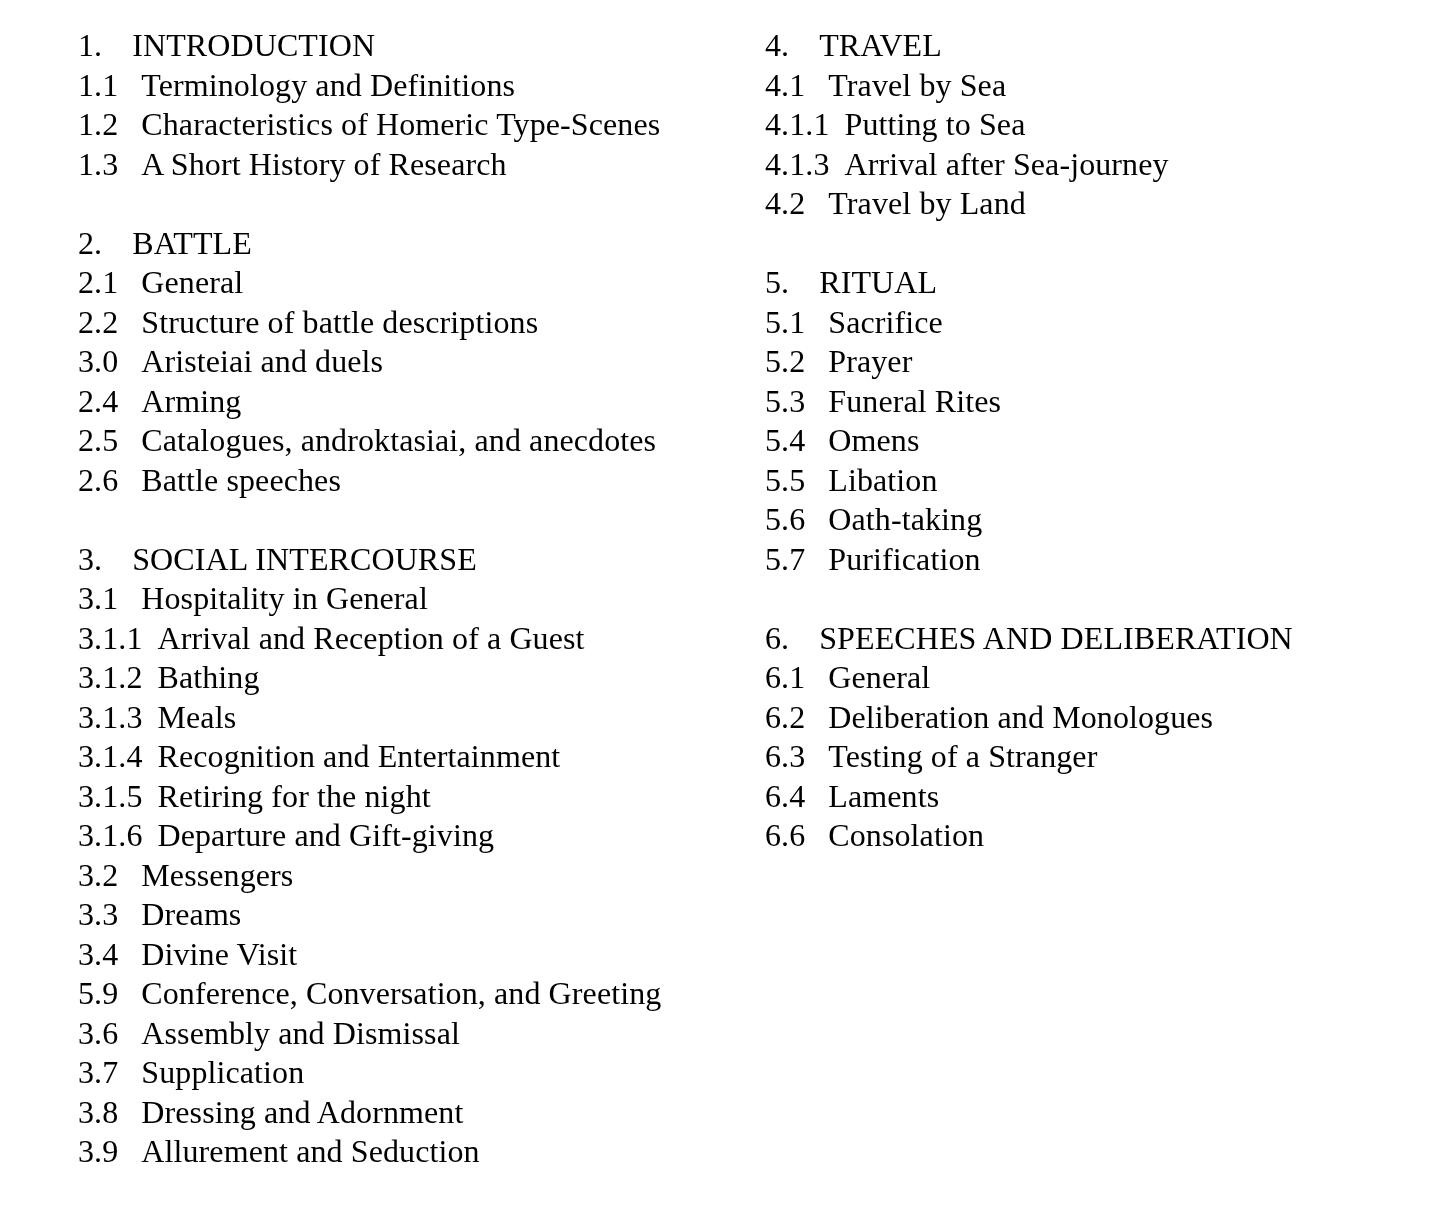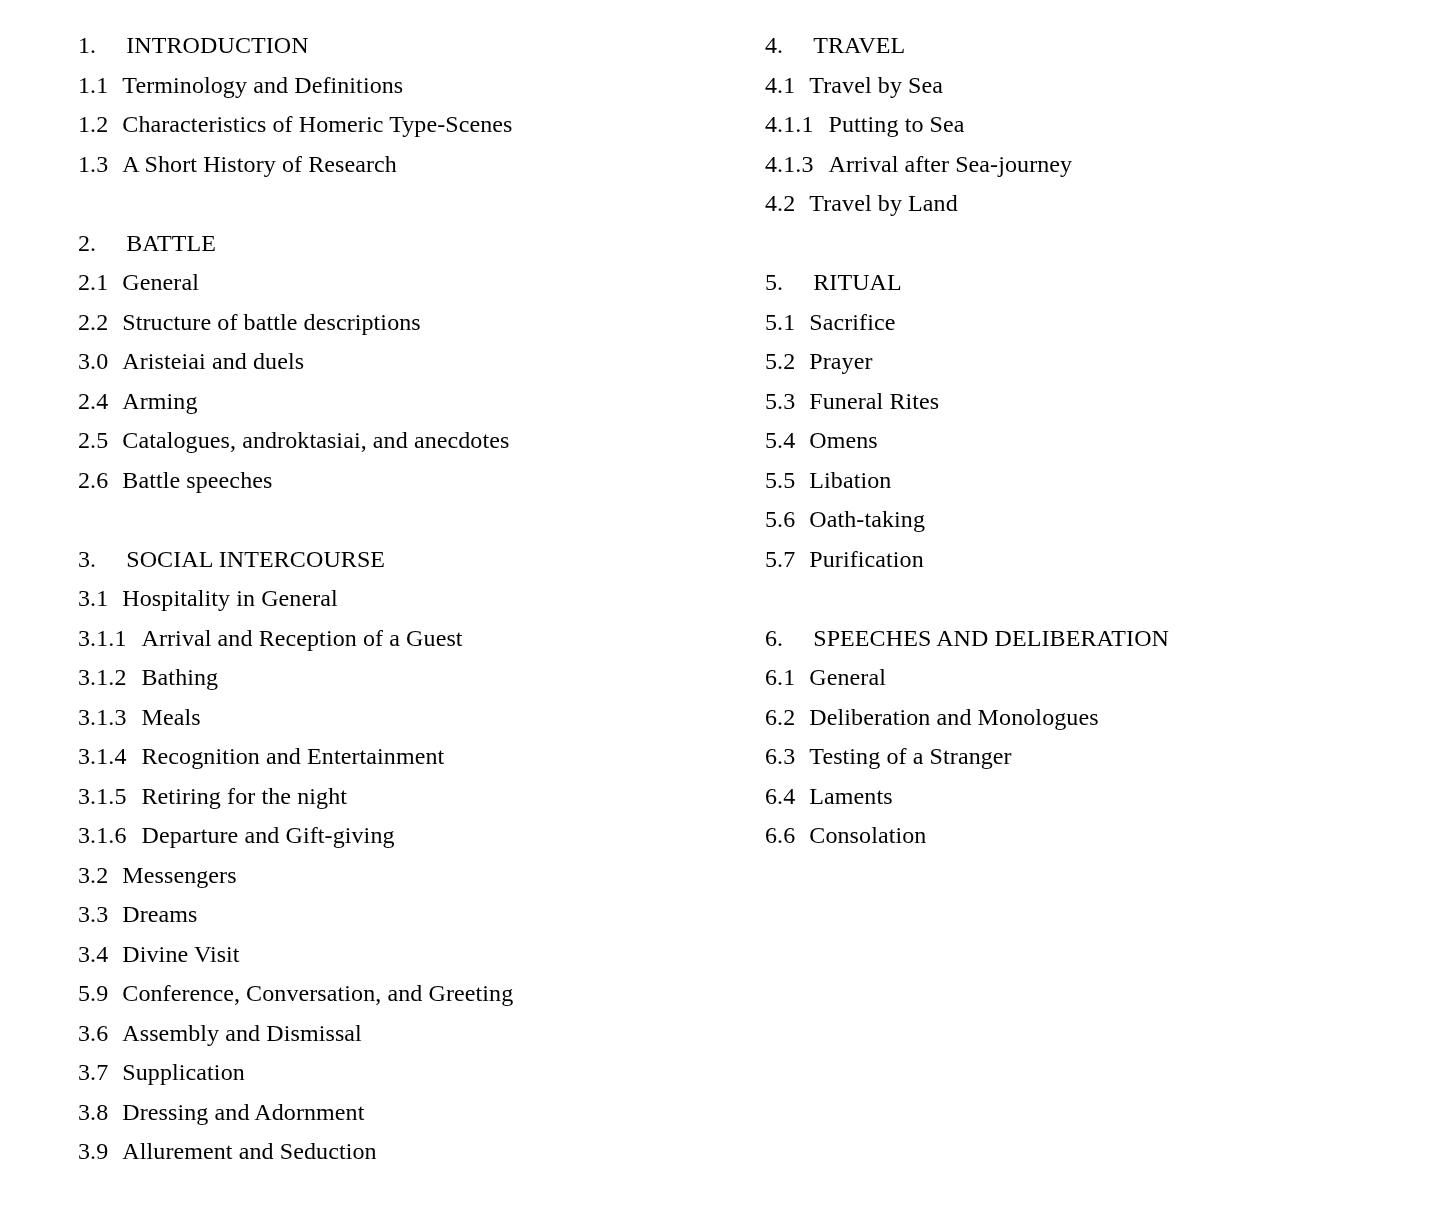--- a/index.html
+++ b/index.html
@@ -19,26 +19,26 @@
     width: 1456px;
     height: 1212px;
   }
   .col {
     position: absolute;
     top: 26px;
   }
   .col-left  { left: 78px;  width: 670px; }
   .col-right { left: 765px; width: 650px; }
   .row {
-    font-size: 24px;
+    font-size: 32px;
     line-height: 39.5px;
     white-space: nowrap;
     letter-spacing: 0.1px;
   }
-  .row .title   { margin-left: 14px; }
+  .row .title   { margin-left: 23px; }
   .row.level-h .title      { margin-left: 30px; }
   .row.level-subsub .title { margin-left: 15px; }
   .row.level-gap { height: 39.5px; }
 </style>
 </head>
 <body style="background: rgb(255, 255, 255); color: rgb(0, 0, 0);">
 
 <main class="page">
 
   <section class="col col-left">

